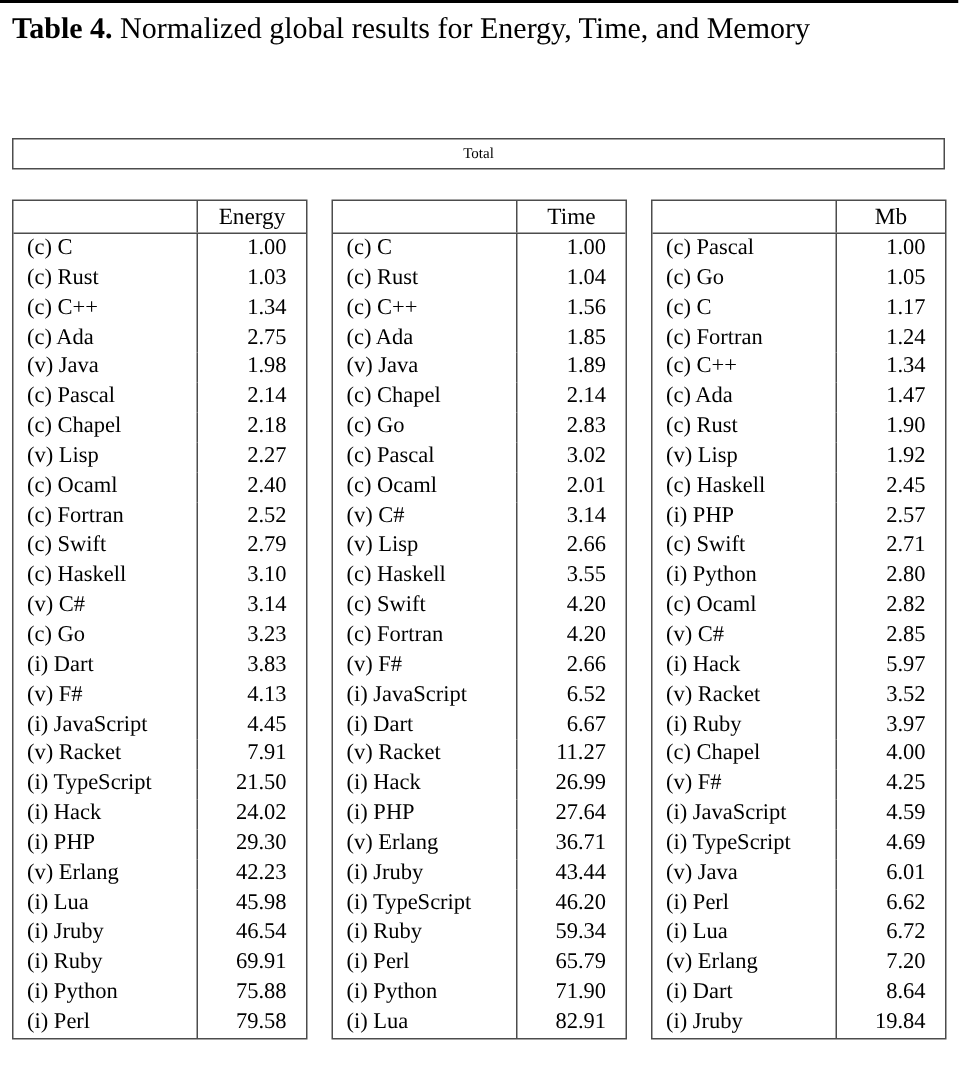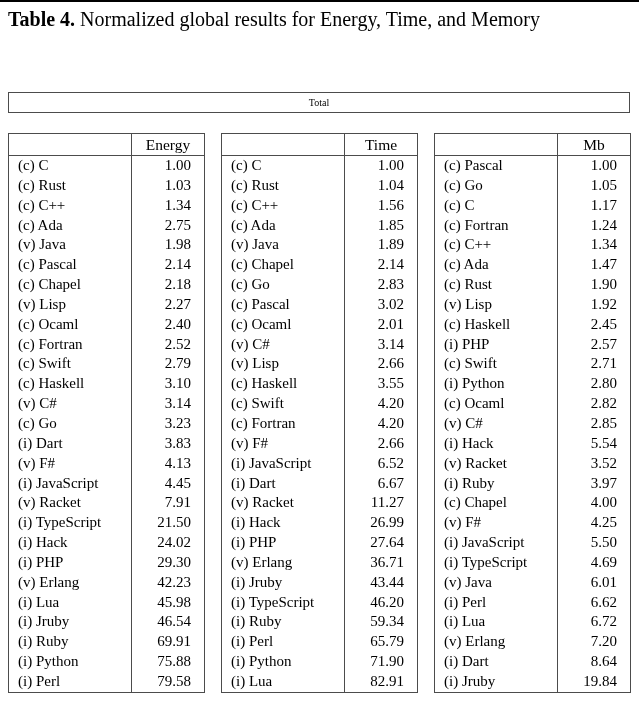--- a/index.html
+++ b/index.html
@@ -397,41 +397,41 @@
         <div class="trow">
           <div class="lang-cell">(c) Ocaml</div>
           <div class="value-cell">2.82</div>
         </div>
         <div class="trow">
           <div class="lang-cell">(v) C#</div>
           <div class="value-cell">2.85</div>
         </div>
         <div class="trow">
           <div class="lang-cell">(i) Hack</div>
-          <div class="value-cell">5.54</div>
+          <div class="value-cell">5.97</div>
         </div>
         <div class="trow">
           <div class="lang-cell">(v) Racket</div>
           <div class="value-cell">3.52</div>
         </div>
         <div class="trow">
           <div class="lang-cell">(i) Ruby</div>
           <div class="value-cell">3.97</div>
         </div>
         <div class="trow">
           <div class="lang-cell">(c) Chapel</div>
           <div class="value-cell">4.00</div>
         </div>
         <div class="trow">
           <div class="lang-cell">(v) F#</div>
           <div class="value-cell">4.25</div>
         </div>
         <div class="trow">
           <div class="lang-cell">(i) JavaScript</div>
-          <div class="value-cell">5.50</div>
+          <div class="value-cell">4.59</div>
         </div>
         <div class="trow">
           <div class="lang-cell">(i) TypeScript</div>
           <div class="value-cell">4.69</div>
         </div>
         <div class="trow">
           <div class="lang-cell">(v) Java</div>
           <div class="value-cell">6.01</div>
         </div>
         <div class="trow">

